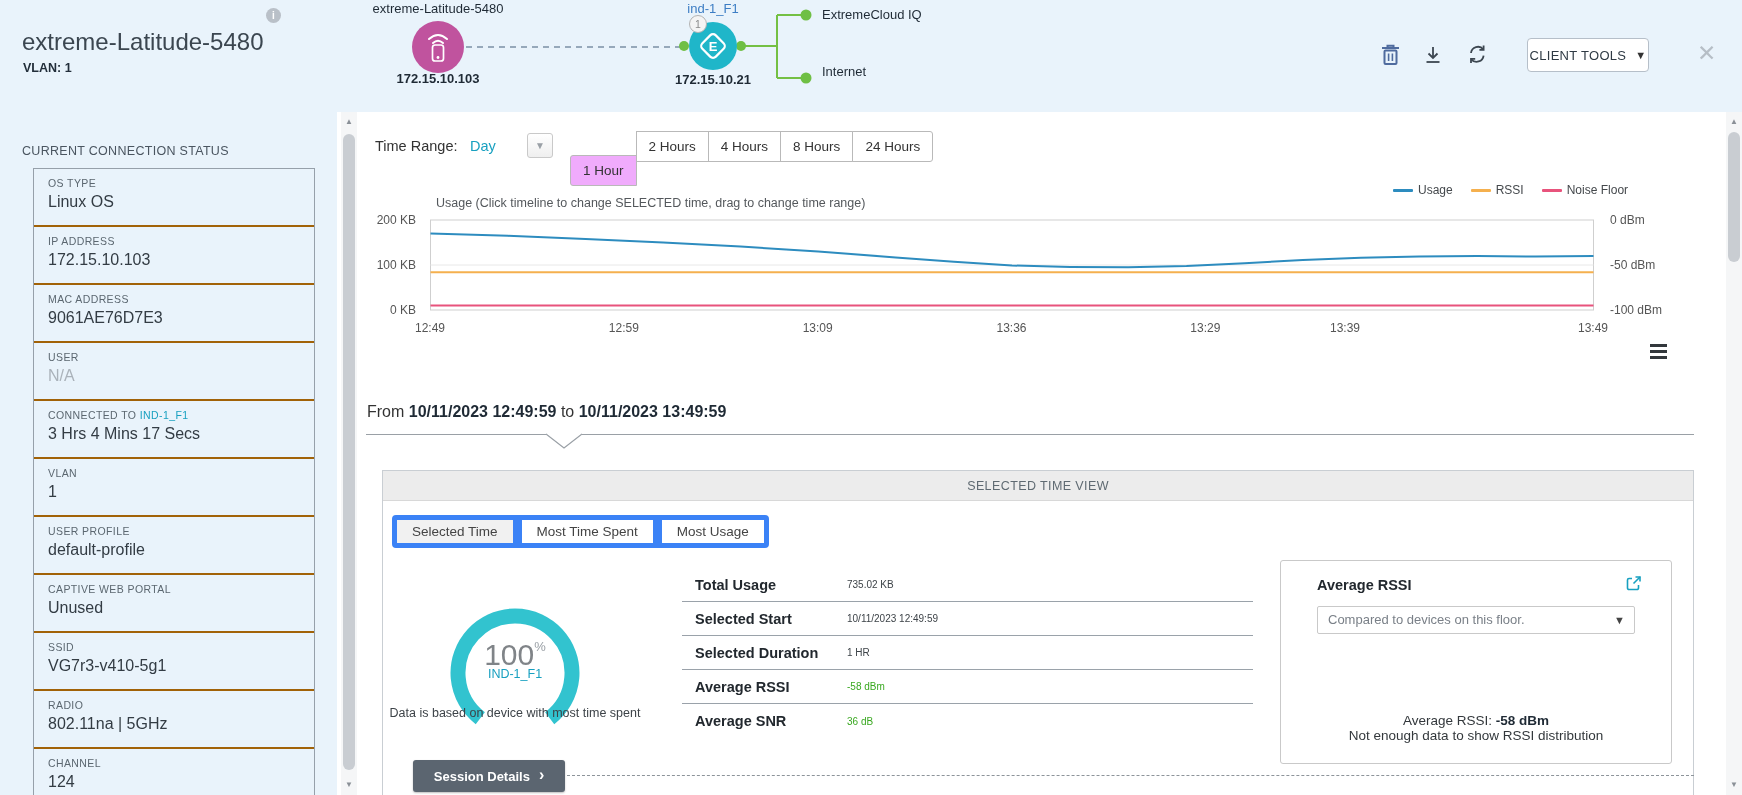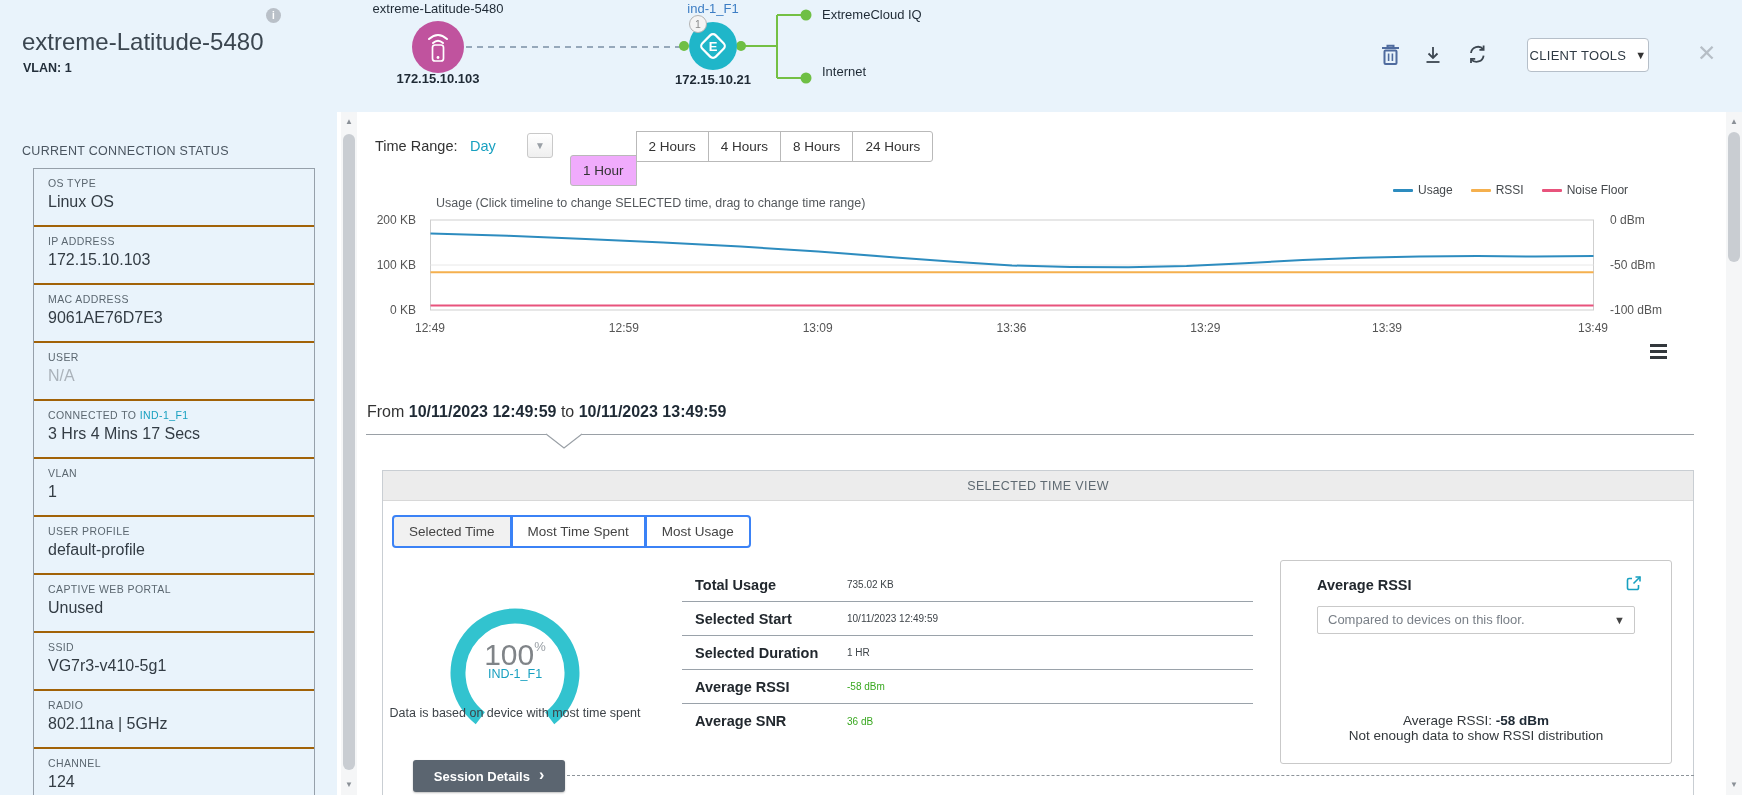--- a/index.html
+++ b/index.html
@@ -79,21 +79,21 @@
   .fromto { position:absolute; left:367px; top:403px; font-size:16px; color:#333; }
   .fromto b { color:#1f2a35; }
   .hr-line { position:absolute; left:366px; top:434px; width:1328px; border-top:1px solid #9aa0a6; }
   .notch { position:absolute; left:546px; top:433px; }
 
   
   .panel { position:absolute; left:382px; top:470px; width:1312px; height:326px; border:1px solid #c9ced3; background:#fff; }
   .panel-head { height:30px; background:#ececec; border-bottom:1px solid #d8d8d8; text-align:center;
                 font-size:12.5px; color:#5f6a72; letter-spacing:.4px; line-height:30px; }
   .tabs { position:absolute; left:392px; top:515px; display:flex; }
-  .tab { height:33px; padding:0 15px; background:#fff; border:2px solid #3b82f6; margin-left:-1px;
+  .tab { height:33px; padding:0 15px; background:#fff; border:5px solid #3b82f6; margin-left:-1px;
          font-size:13.5px; color:#444; font-family:inherit; cursor:pointer; }
   .tab:first-child { border-radius:4px 0 0 4px; margin-left:0; }
   .tab:last-child  { border-radius:0 4px 4px 0; }
   .tab.active { background:#f1f1f1; }
 
   .gauge-svg { position:absolute; left:440px; top:598px; }
   .gauge-val { position:absolute; left:440px; top:638px; width:150px; text-align:center; color:#808488; }
   .gauge-val .num { font-size:30px; }
   .gauge-val .pct { font-size:13px; color:#9aa0a6; vertical-align:14px; }
   .gauge-ap  { position:absolute; left:440px; top:667px; width:150px; text-align:center; font-size:12.5px; color:#18a0c0; }
@@ -284,21 +284,21 @@
       <span class="ytick yr" style="top: 213px;">0 dBm</span>
       <span class="ytick yr" style="top: 258px;">-50 dBm</span>
       <span class="ytick yr" style="top: 303px;">-100 dBm</span>
     </div>
   <div class="xticks" id="xticks">
       <span class="xtick" style="left: -28px;">12:49</span>
       <span class="xtick" style="left: 165.833px;">12:59</span>
       <span class="xtick" style="left: 359.667px;">13:09</span>
       <span class="xtick" style="left: 553.5px;">13:36</span>
       <span class="xtick" style="left: 747.333px;">13:29</span>
-      <span class="xtick" style="left: 929px;">13:39</span>
+      <span class="xtick" style="left: 887px;">13:39</span>
       <span class="xtick" style="left: 1135px;">13:49</span>
     </div>
   <div class="burger">
       <i></i>
       <i></i>
       <i></i>
     </div>
 
   <div class="fromto">
     <span>From</span>

